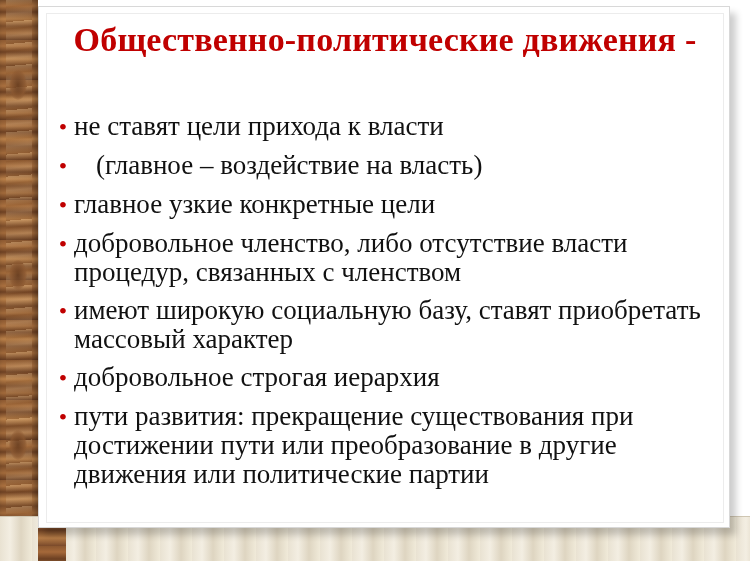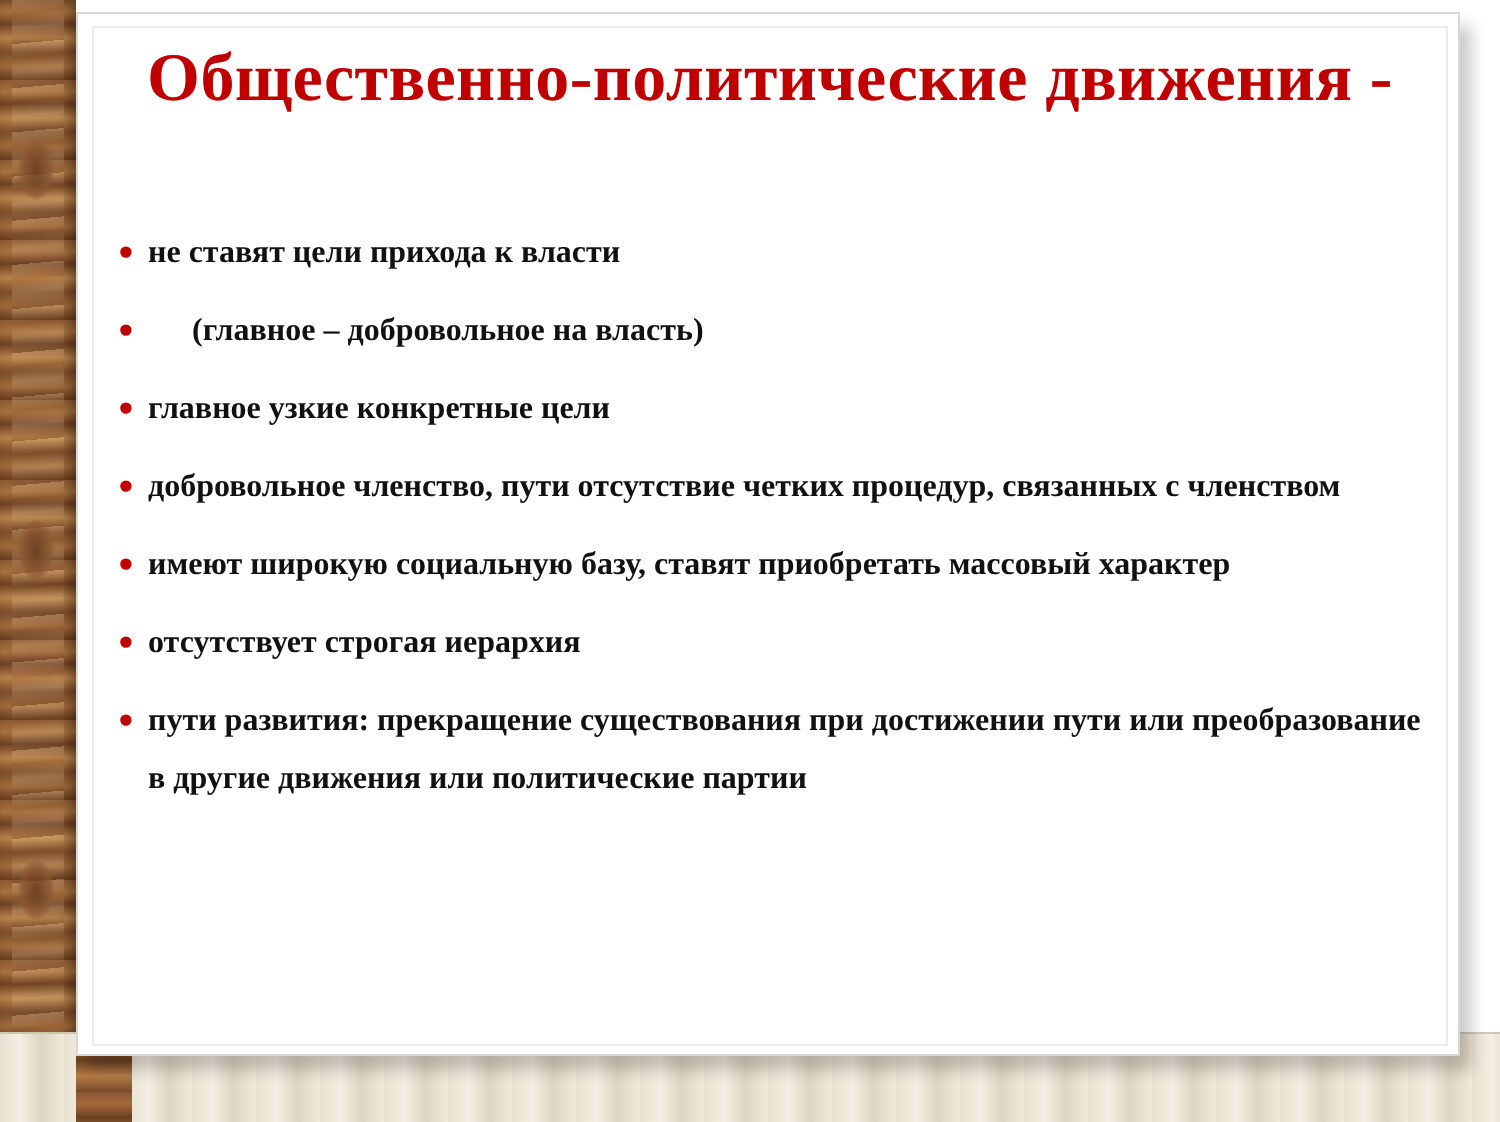--- a/index.html
+++ b/index.html
@@ -139,22 +139,22 @@
     color: #c00000;
     font-size: 24px;
     line-height: 30px;
     text-align: center;
     font-family: "Liberation Serif", serif;
   }
   .bullet-text {
     flex: 1 1 auto;
     color: #111111;
     font-family: "Liberation Serif", serif;
-    font-weight: bold;
-    font-size: 16px;
+    font-weight: normal;
+    font-size: 27px;
     line-height: 29px;
   }
   .bullet-text.indented {
     text-indent: 22px;
   }
 </style>
 </head>
 <body>
 
 <div id="slide">
@@ -176,41 +176,41 @@
 
   <ul class="bullets">
 
     <li class="bullet-row">
       <span class="bullet-dot">•</span>
       <span class="bullet-text">не ставят цели прихода к власти</span>
     </li>
 
     <li class="bullet-row">
       <span class="bullet-dot">•</span>
-      <span class="bullet-text indented">(главное – добровольное на власть)</span>
+      <span class="bullet-text indented">(главное – воздействие на власть)</span>
     </li>
 
     <li class="bullet-row">
       <span class="bullet-dot">•</span>
       <span class="bullet-text">главное узкие конкретные цели</span>
     </li>
 
     <li class="bullet-row">
       <span class="bullet-dot">•</span>
-      <span class="bullet-text">добровольное членство, пути отсутствие четких процедур, связанных с членством</span>
+      <span class="bullet-text">добровольное членство, либо отсутствие власти процедур, связанных с членством</span>
     </li>
 
     <li class="bullet-row">
       <span class="bullet-dot">•</span>
       <span class="bullet-text">имеют широкую социальную базу, ставят приобретать массовый характер</span>
     </li>
 
     <li class="bullet-row">
       <span class="bullet-dot">•</span>
-      <span class="bullet-text">отсутствует строгая иерархия</span>
+      <span class="bullet-text">добровольное строгая иерархия</span>
     </li>
 
     <li class="bullet-row">
       <span class="bullet-dot">•</span>
       <span class="bullet-text">пути развития: прекращение существования при достижении пути или преобразование в другие движения или политические партии</span>
     </li>
 
   </ul>
 
 </div>

